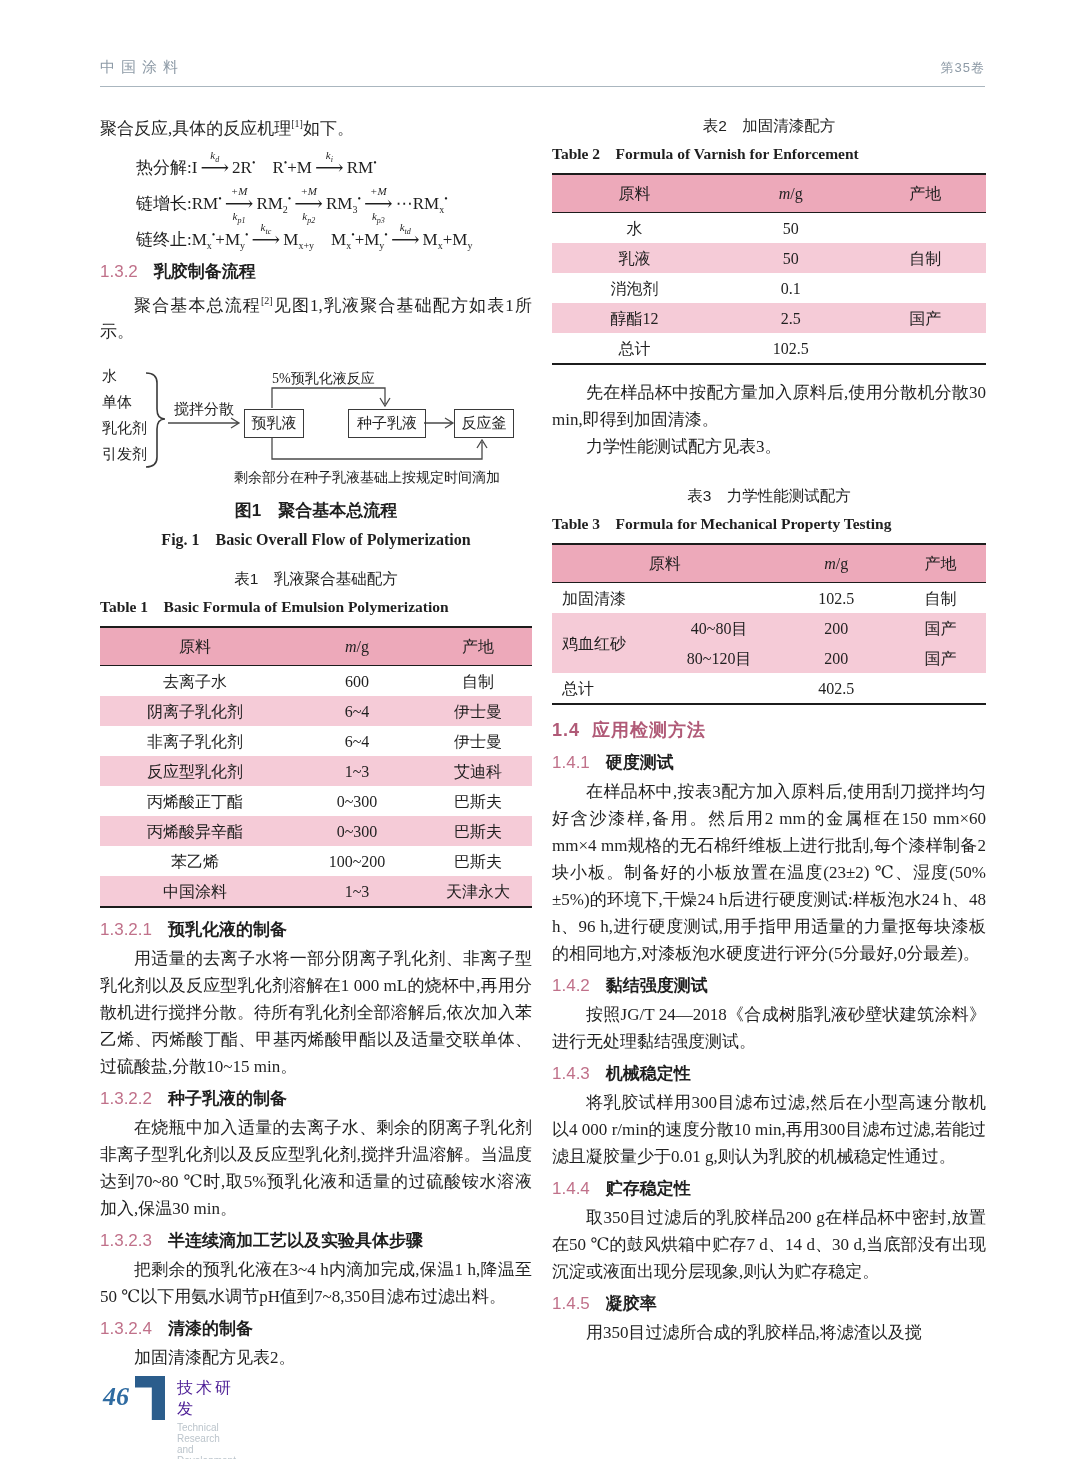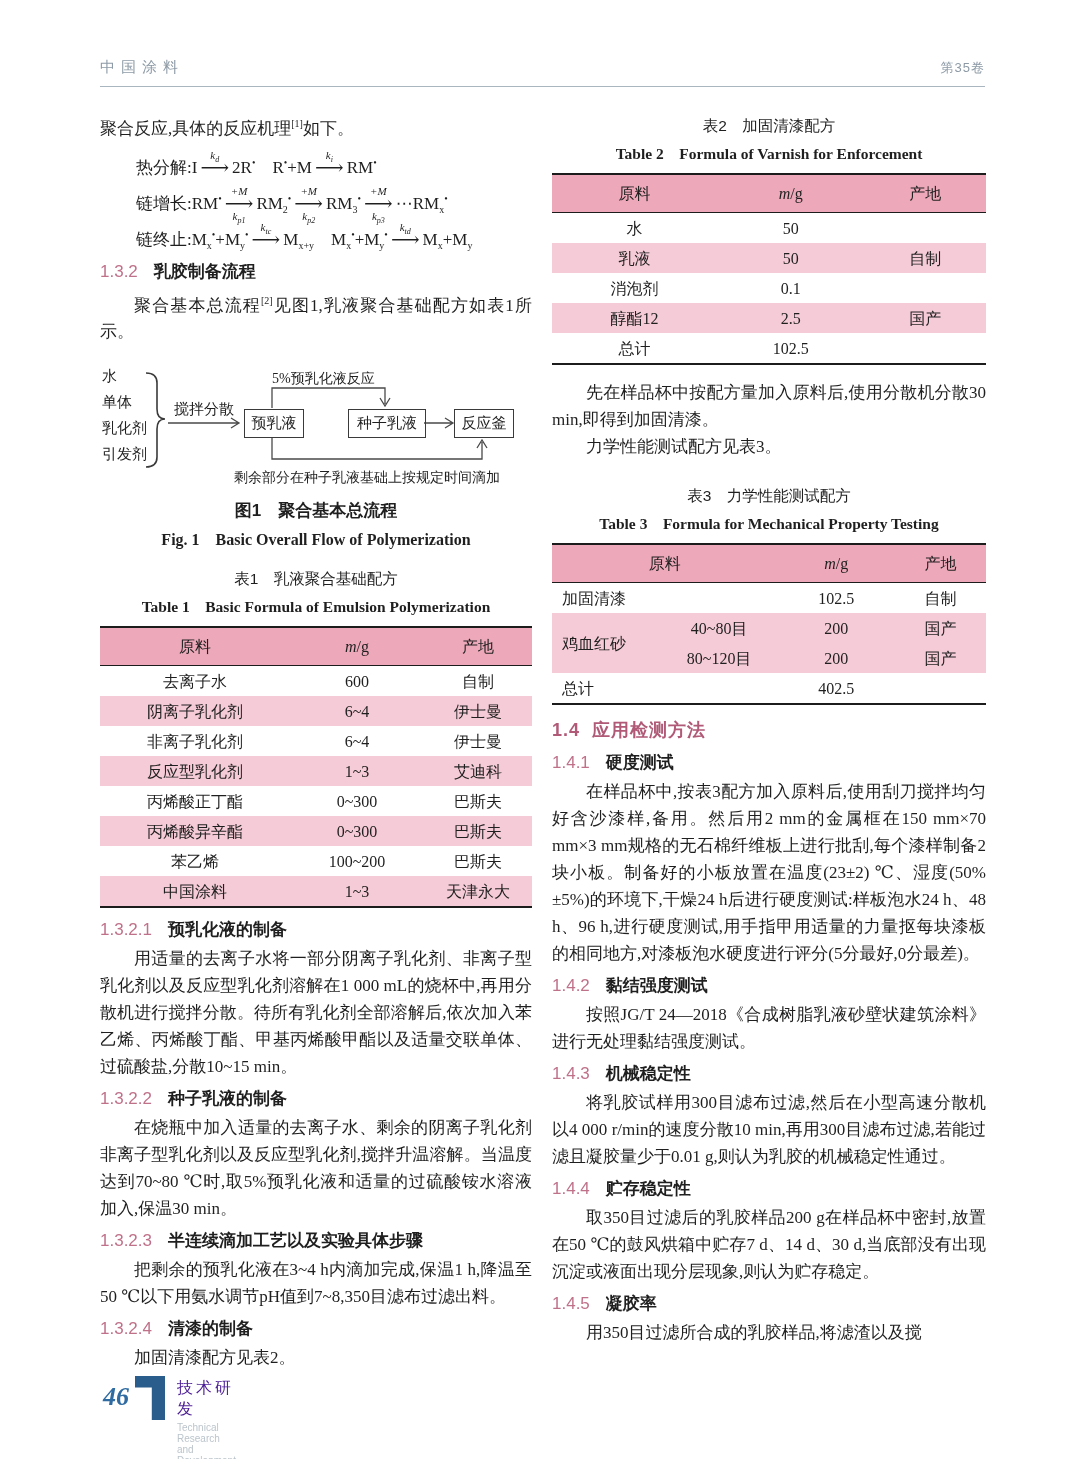--- a/index.html
+++ b/index.html
@@ -39,21 +39,21 @@
   .fig-input{position:absolute;left:2px;white-space:nowrap;}
   .fig-label{position:absolute;white-space:nowrap;}
   .fig-box{position:absolute;border:1.2px solid #3a3a3a;text-align:center;height:27px;line-height:27px;}
   .fig-cap-cn{text-align:center;font-weight:700;font-size:17px;margin-top:8px;
               font-family:"Liberation Sans","DejaVu Sans",sans-serif;}
   .fig-cap-en{text-align:center;font-weight:700;font-size:16px;margin:2px 0 8px;
               font-family:"Liberation Serif","DejaVu Serif",serif;}
   
   .tbl-cap-cn{text-align:center;font-weight:400;font-size:15.5px;margin:12px 0 1px;
               font-family:"Liberation Sans","DejaVu Sans",sans-serif;}
-  .tbl-cap-en{text-align:center;font-weight:700;font-size:15.5px;margin-bottom:6px;
+  .tbl-cap-en{text-align:left;font-weight:700;font-size:15.5px;margin-bottom:6px;
               font-family:"Liberation Serif","DejaVu Serif",serif;}
   table.ptable{width:100%;border-collapse:collapse;border-top:2px solid #1c1c1c;
                border-bottom:2px solid #1c1c1c;font-size:16px;margin-bottom:8px;}
   table.ptable thead tr{background:#eda9ba;border-bottom:1.5px solid #1c1c1c;}
   table.ptable th{font-weight:400;height:31px;padding:3px 4px;text-align:center;}
   table.ptable td{height:30px;padding:0 4px;text-align:center;}
   tr.pr{background:#f5cbd7;}
   td.c0,th.c0h{text-align:left;padding-left:12px;}
   #t1 .c0{width:44%;} #t1 .c1{width:31%;} #t1 .c2{width:25%;}
   #t2 .c0{width:38%;} #t2 .c1{width:34%;} #t2 .c2{width:28%;}
@@ -304,21 +304,21 @@
       </tbody>
     </table>
 
     <div class="h3">
       <span>1.4</span>&nbsp;&nbsp;<span>应用检测方法</span>
     </div>
 
     <div class="h4">
       <span class="hnum">1.4.1</span><span class="htitle">硬度测试</span>
     </div>
-    <p class="para ind">在样品杯中,按表3配方加入原料后,使用刮刀搅拌均匀好含沙漆样,备用。然后用2 mm的金属框在150 mm×70 mm×3 mm规格的无石棉纤维板上进行批刮,每个漆样制备2块小板。制备好的小板放置在温度(23±2) ℃、湿度(50%±5%)的环境下,干燥24 h后进行硬度测试:样板泡水24 h、48 h、96 h,进行硬度测试,用手指甲用适量的力量抠每块漆板的相同地方,对漆板泡水硬度进行评分(5分最好,0分最差)。</p>
+    <p class="para ind">在样品杯中,按表3配方加入原料后,使用刮刀搅拌均匀好含沙漆样,备用。然后用2 mm的金属框在150 mm×60 mm×4 mm规格的无石棉纤维板上进行批刮,每个漆样制备2块小板。制备好的小板放置在温度(23±2) ℃、湿度(50%±5%)的环境下,干燥24 h后进行硬度测试:样板泡水24 h、48 h、96 h,进行硬度测试,用手指甲用适量的力量抠每块漆板的相同地方,对漆板泡水硬度进行评分(5分最好,0分最差)。</p>
 
     <div class="h4">
       <span class="hnum">1.4.2</span><span class="htitle">黏结强度测试</span>
     </div>
     <p class="para ind">按照JG/T 24—2018《合成树脂乳液砂壁状建筑涂料》进行无处理黏结强度测试。</p>
 
     <div class="h4">
       <span class="hnum">1.4.3</span><span class="htitle">机械稳定性</span>
     </div>
     <p class="para ind">将乳胶试样用300目滤布过滤,然后在小型高速分散机以4 000 r/min的速度分散10 min,再用300目滤布过滤,若能过滤且凝胶量少于0.01 g,则认为乳胶的机械稳定性通过。</p>

